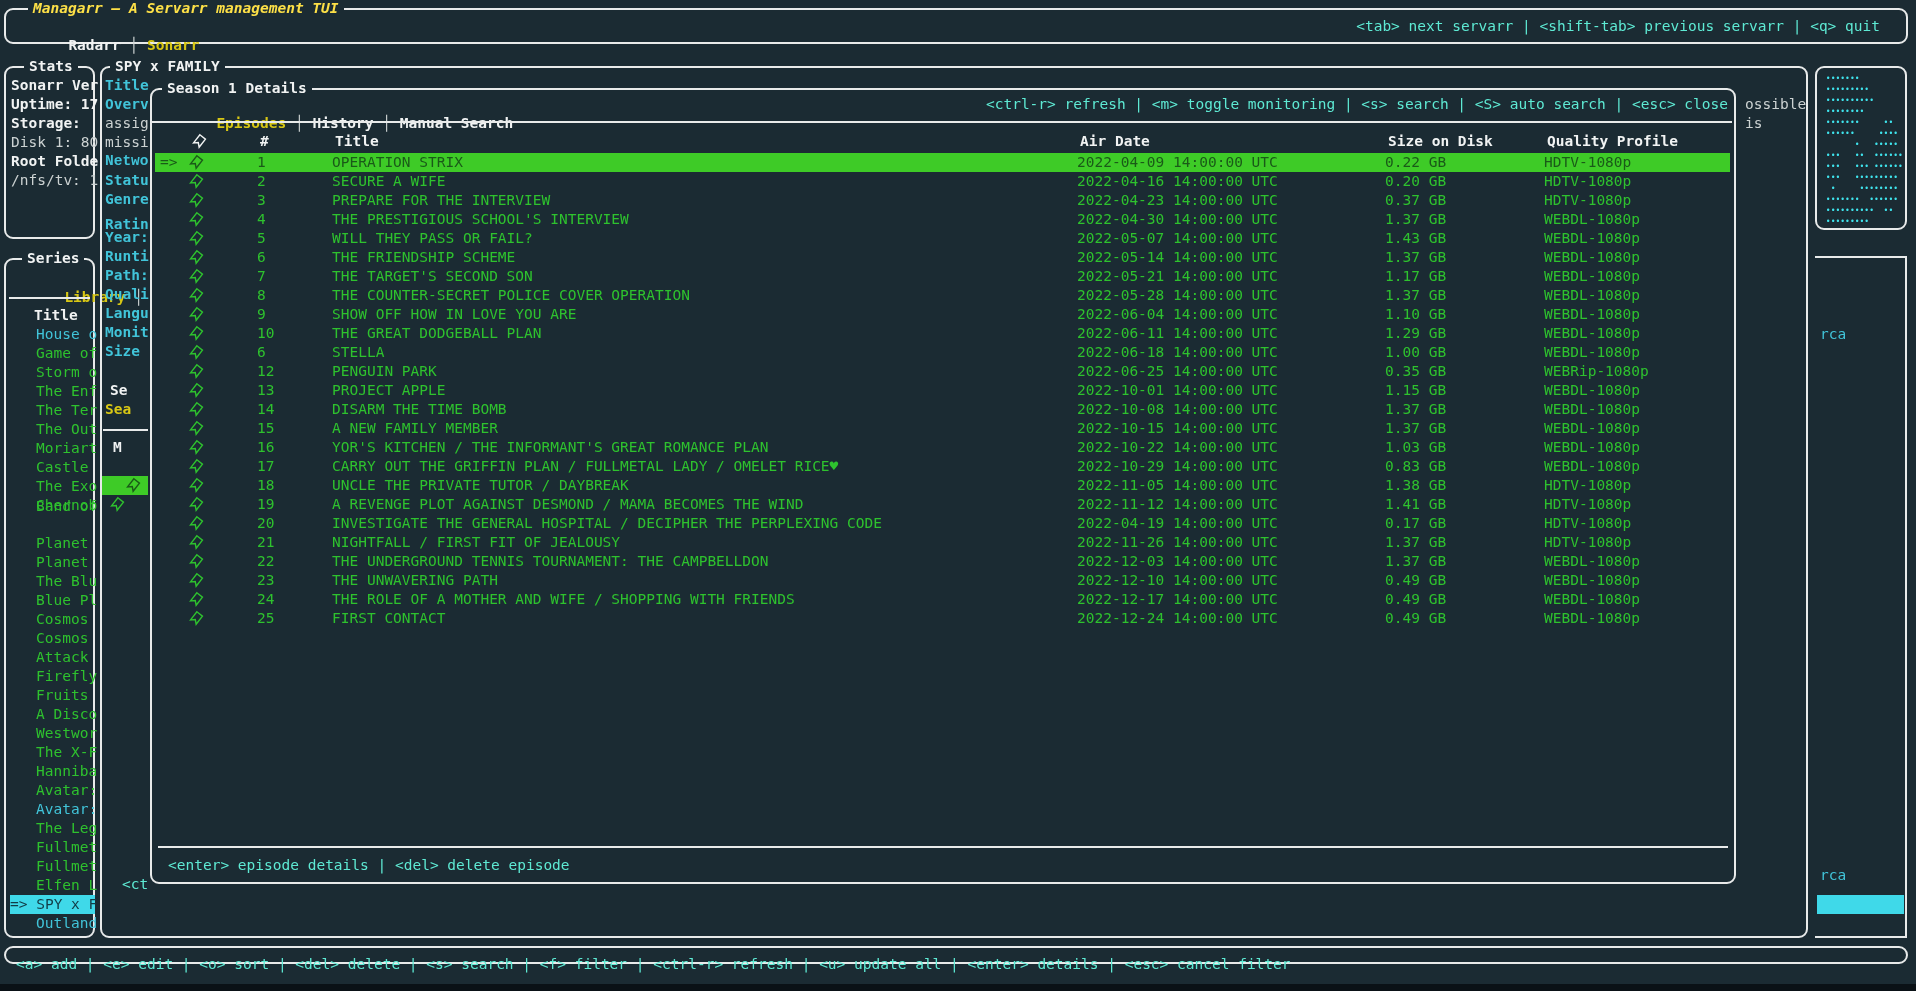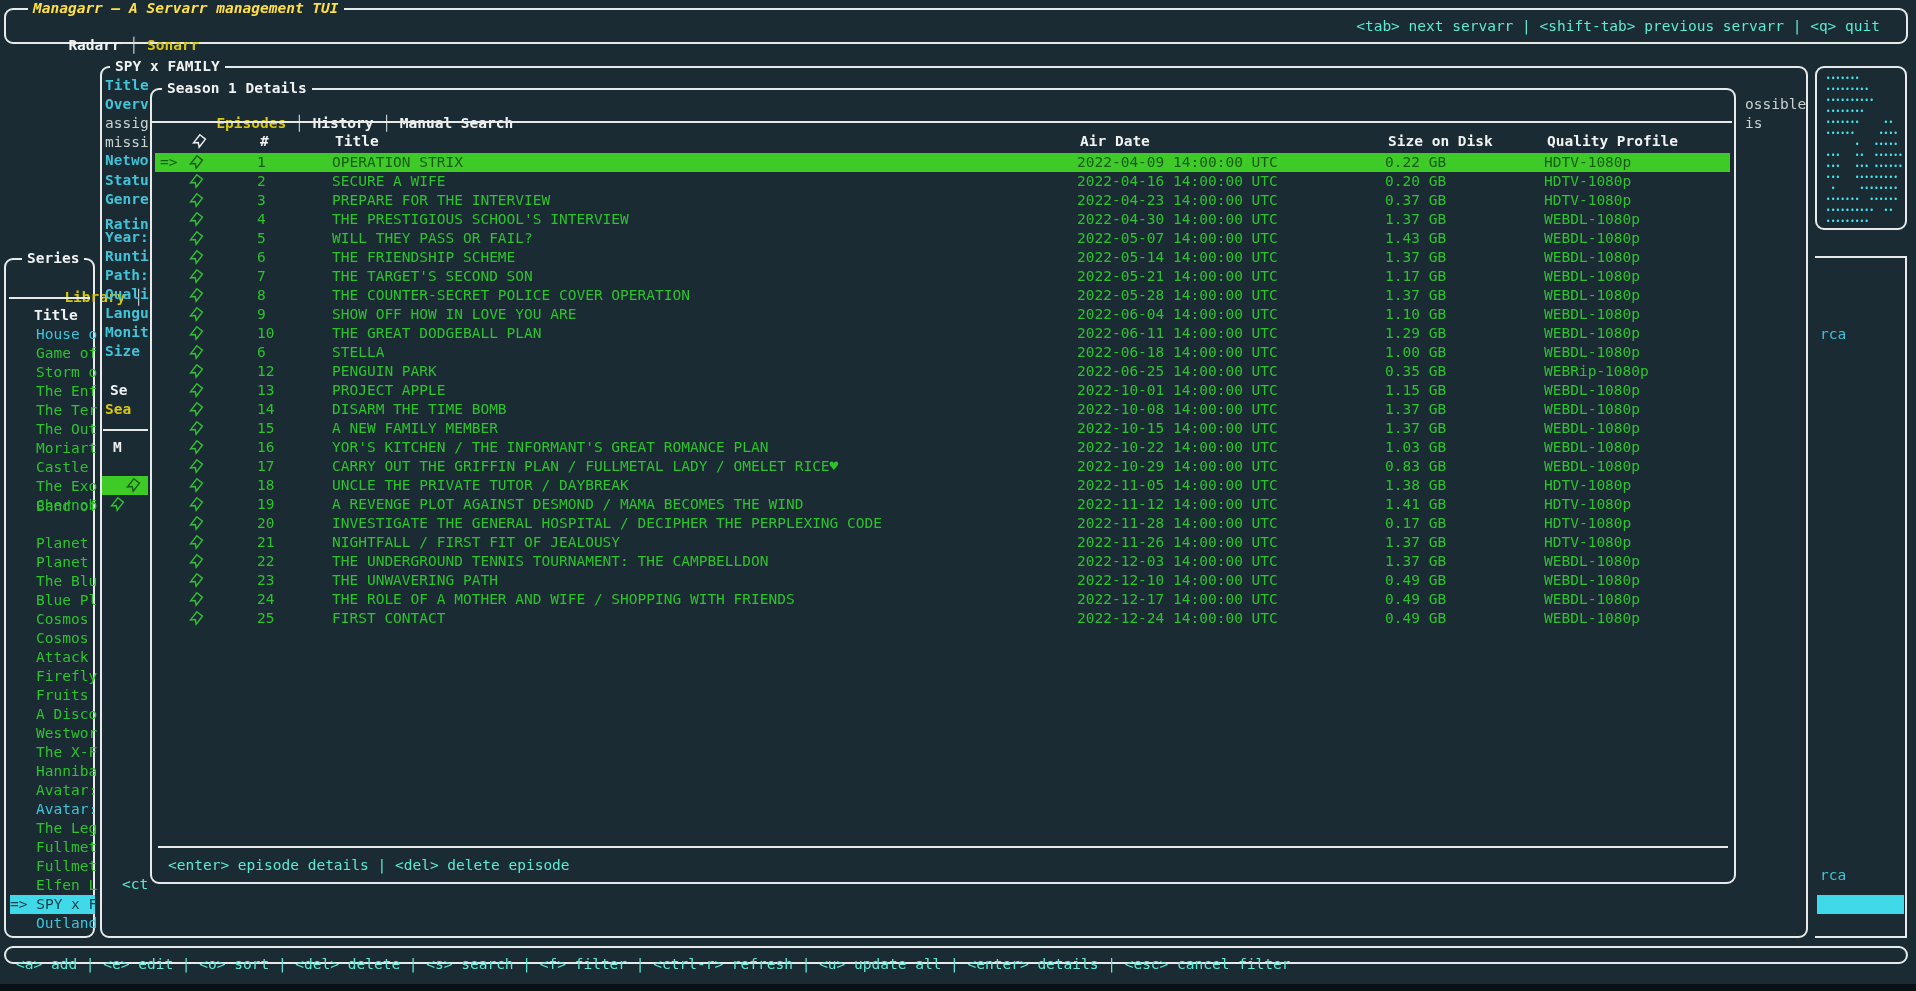--- a/index.html
+++ b/index.html
@@ -57,20 +57,32 @@
 <div class="screen">
 
   <div class="box" style="left:4px;top:8px;width:1904px;height:36px;">
     <div class="box-title mg" style="left:22px;">Managarr — A Servarr management TUI</div>
     <div class="row" style="left:10px;top:7px;">
       <span class="wb">Radarr</span><span class="w"> </span><span class="w">│</span><span class="w"> </span><span class="y">Sonarr</span>
     </div>
     <div class="row bl" style="right:26px;top:7px;">&lt;tab&gt; next servarr | &lt;shift-tab&gt; previous servarr | &lt;q&gt; quit</div>
   </div>
 
+  <div class="box" style="left:4px;top:66px;width:91px;height:173px;">
+    <div class="box-title wb" style="left:18px;">Stats</div>
+    <div>
+
+    <div class="st-line wb" style="top: 8px;"><span>Sonarr Ver</span></div>
+        <div class="st-line wb" style="top: 27px;"><span>Uptime: 17</span></div>
+        <div class="st-line wb" style="top: 46px;"><span>Storage:</span></div>
+        <div class="st-line w" style="top: 65px;"><span>Disk 1: 80</span></div>
+        <div class="st-line wb" style="top: 84px;"><span>Root Folde</span></div>
+        <div class="st-line w" style="top: 103px;"><span>/nfs/tv: 1</span></div>
+      </div>
+  </div>
 
   <div class="box" style="left:4px;top:258px;width:91px;height:680px;">
     <div class="box-title wb" style="left:16px;">Series</div>
     <div class="row" style="left:6px;top:9px;">
       <span class="y">Library</span><span class="w"> </span><span class="w">│</span>
     </div>
     <div class="hline" style="left:3px;top:37px;width:81px;"></div>
     <div class="row wb" style="left:28px;top:46px;">Title</div>
     <div>
 
@@ -147,20 +159,21 @@
         <path d="M2.5 1.5 h9 v13 l-4.5 -4 -4.5 4 z" fill="none" stroke="currentColor" stroke-width="1.8"></path>
       </svg>
     <div class="row bl" style="left:20px;top:807px;">&lt;ct</div>
   </div>
 
   <div class="box" style="left:150px;top:88px;width:1586px;height:796px;z-index:5;background:#1b2b33;">
     <div class="box-title wb" style="left:10px;">Season 1 Details</div>
     <div class="row" style="left:12px;top:5px;">
       <span class="y">Episodes</span><span class="w"> </span><span class="w">│</span><span class="w"> </span><span class="wb">History</span><span class="w"> </span><span class="w">│</span><span class="w"> </span><span class="wb">Manual Search</span>
     </div>
+    <div class="row bl" style="right:6px;top:5px;">&lt;ctrl-r&gt; refresh | &lt;m&gt; toggle monitoring | &lt;s&gt; search | &lt;S&gt; auto search | &lt;esc&gt; close</div>
     <div class="hline" style="left:0;top:31px;width:1580px;"></div>
 
     <div class="row hdr" style="left:3px;top:42px;width:1575px;">
       <svg class="bm" style="left:39px;color:#f1f3f3;" width="11" height="14" viewBox="0 0 14 16">
           <path d="M2.5 1.5 h9 v13 l-4.5 -4 -4.5 4 z" fill="none" stroke="currentColor" stroke-width="1.8"></path>
         </svg>
       <span class="h-num">#</span>
       <span class="h-title">Title</span>
       <span class="h-date">Air Date</span>
       <span class="h-size">Size on Disk</span>
@@ -378,21 +391,21 @@
           <span class="c-size">1.41 GB</span>
           <span class="c-quality">HDTV-1080p</span>
         </div>
         <div class="ep-row" style="top: 424px;">
           <span class="c-marker"></span>
           <svg class="bm" width="11" height="14" viewBox="0 0 14 16">
             <path d="M2.5 1.5 h9 v13 l-4.5 -4 -4.5 4 z" fill="none" stroke="currentColor" stroke-width="1.8"></path>
           </svg>
           <span class="c-num">20</span>
           <span class="c-title">INVESTIGATE THE GENERAL HOSPITAL / DECIPHER THE PERPLEXING CODE</span>
-          <span class="c-date">2022-11-28 14:00:00 UTC</span>
+          <span class="c-date">2022-04-19 14:00:00 UTC</span>
           <span class="c-size">0.17 GB</span>
           <span class="c-quality">HDTV-1080p</span>
         </div>
         <div class="ep-row" style="top: 443px;">
           <span class="c-marker"></span>
           <svg class="bm" width="11" height="14" viewBox="0 0 14 16">
             <path d="M2.5 1.5 h9 v13 l-4.5 -4 -4.5 4 z" fill="none" stroke="currentColor" stroke-width="1.8"></path>
           </svg>
           <span class="c-num">21</span>
           <span class="c-title">NIGHTFALL / FIRST FIT OF JEALOUSY</span>

